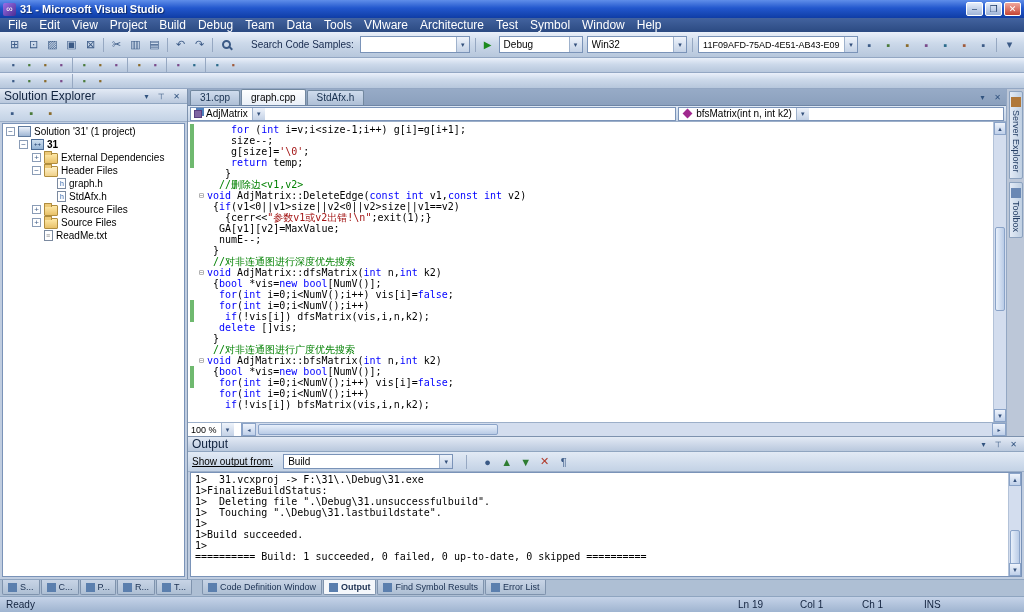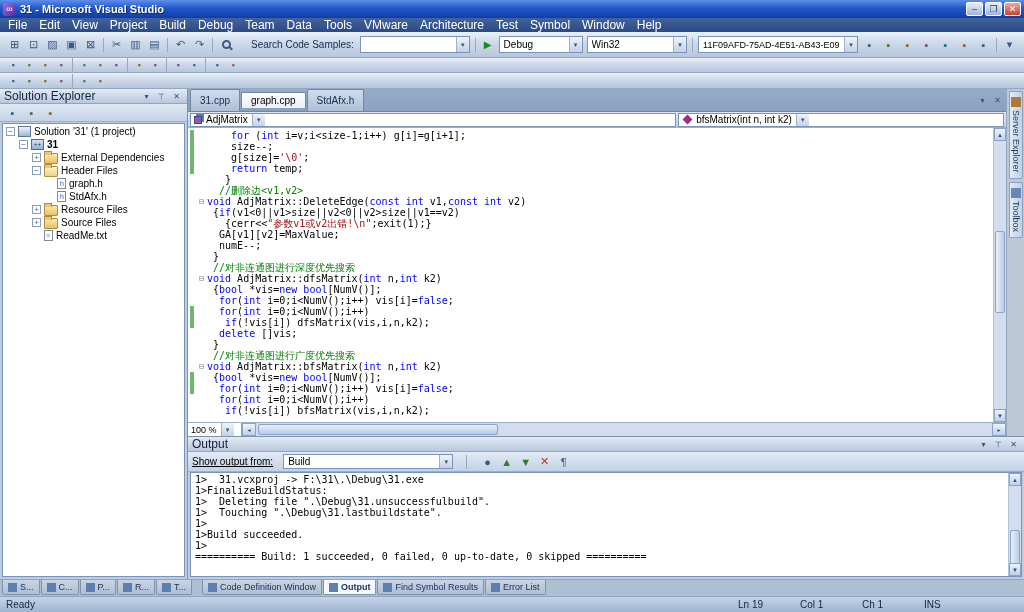--- a/index.html
+++ b/index.html
@@ -64,21 +64,21 @@
   .ticon.folder-closed,.ticon.folder-open{background:linear-gradient(#ffe9a8,#e8c169);border:1px solid #b08d3e;border-radius:1px;margin-top:2px}
   .ticon.folder-closed::before,.ticon.folder-open::before{content:"";position:absolute;top:-3px;left:-1px;width:6px;height:3px;background:#edc977;border:1px solid #b08d3e;border-bottom:none;border-radius:1px 1px 0 0}
   .ticon.folder-open{background:linear-gradient(#fff3cd,#f0d189)}
   .ticon.file-header,.ticon.file-text{width:9px;height:11px;background:#fff;border:1px solid #7b8aa0}
   .ticon.file-header::after{content:"h";position:absolute;font-size:7px;color:#2b5fa8;left:2px;top:1px}
   .ticon.file-text::after{content:"≡";position:absolute;font-size:7px;color:#888;left:1px;top:1px}
 
   
   .editor{flex:1;display:flex;flex-direction:column;min-width:0;background:#fff}
   .tabstrip{flex:0 0 17px;display:flex;align-items:flex-end;background:linear-gradient(#97abc7,#8ba0bd);padding-left:2px;border-bottom:1px solid #6f86a6}
-  .doc-tab{height:22px;padding:0 9px;display:flex;align-items:center;font-size:10px;color:#17304f;background:linear-gradient(#cfdced,#aebfd6);border:1px solid #72889f;border-bottom:none;margin-right:1px;border-radius:2px 2px 0 0;white-space:nowrap}
+  .doc-tab{height:15px;padding:0 9px;display:flex;align-items:center;font-size:10px;color:#17304f;background:linear-gradient(#cfdced,#aebfd6);border:1px solid #72889f;border-bottom:none;margin-right:1px;border-radius:2px 2px 0 0;white-space:nowrap}
   .doc-tab.active{background:linear-gradient(#fdfeff,#e9eff7);height:16px;color:#000}
   .well-btns{margin-left:auto;display:flex;align-items:center;height:100%;padding-right:2px}
   .navbar{flex:0 0 16px;display:flex;align-items:center;background:linear-gradient(#dfe8f4,#c3d2e5);border-bottom:1px solid #9cafc9;padding:0 2px;gap:2px}
   .nav-combo{flex:3;height:14px;background:#fff;border:1px solid #7a93b8;display:flex;align-items:center;font-size:10px;padding-left:3px;overflow:hidden}
   .nav-combo.member{flex:2}
   .class-ico{width:8px;height:8px;background:#8064a2;border:1px solid #5a3f80;margin-right:4px;flex:none;box-shadow:2px -2px 0 #4f81bd}
   .method-ico{width:7px;height:7px;background:#a0298e;transform:rotate(45deg);margin:0 5px 0 2px;flex:none}
   .code-wrap{flex:1;position:relative;overflow:hidden;background:#fff;padding:2px 14px 0 0}
   .code-line{display:flex;height:11px;line-height:11px}
   .chg{width:4px;margin:0 2px;flex:none}

